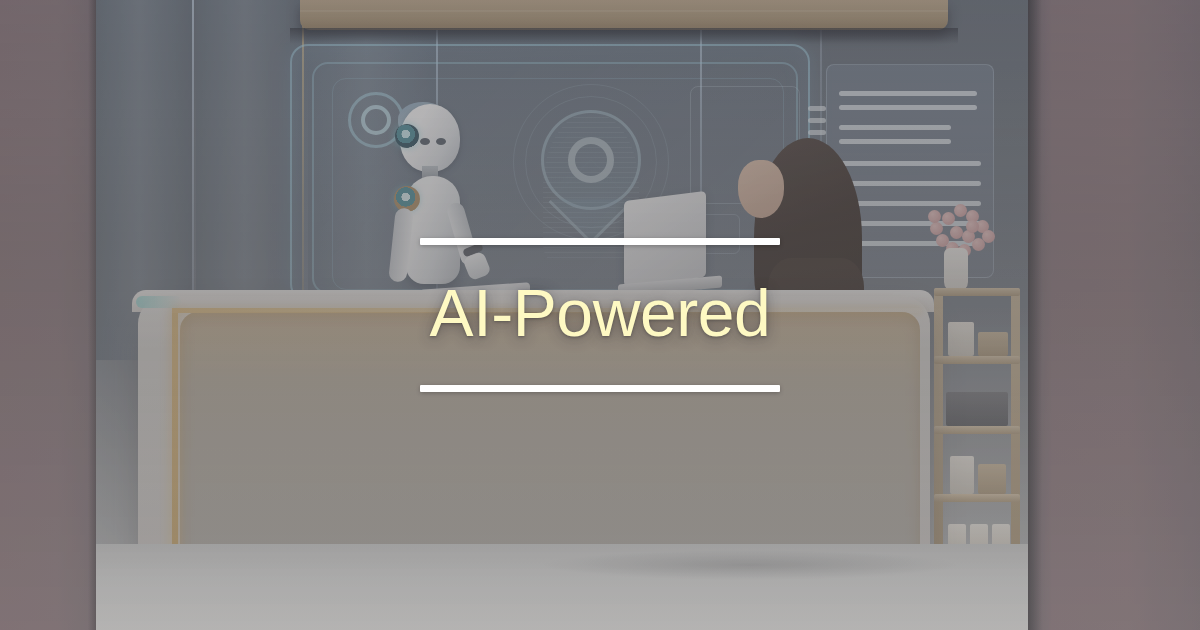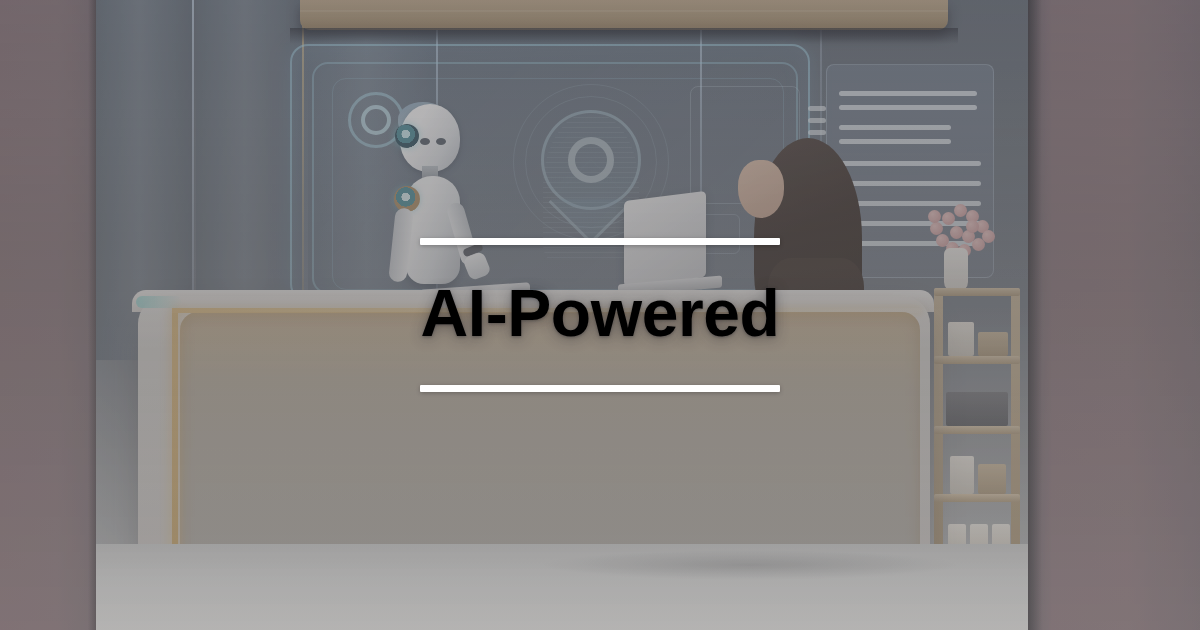--- a/index.html
+++ b/index.html
@@ -400,23 +400,23 @@
     align-items:center; justify-content:center;
     text-align:center;
   }
   .rule{
     width:360px; height:7px; background:#ffffff; border-radius:1px;
     box-shadow:0 1px 4px rgba(0,0,0,.25);
   }
   .rule.top{ margin-bottom:30px; }
   .rule.bottom{ margin-top:32px; }
   .headline{
-    color:#000000;
+    color:#fef9c3;
     font-size:66px;
-    font-weight:bold;
+    font-weight:normal;
     line-height:1.17;
     letter-spacing:-.4px;
     text-shadow:0 2px 14px rgba(30,30,40,.45), 0 1px 3px rgba(20,20,30,.35);
     max-width:1040px;
   }
   .headline .ln{ display:block; white-space:nowrap; }
 </style>
 </head>
 <body>
 

